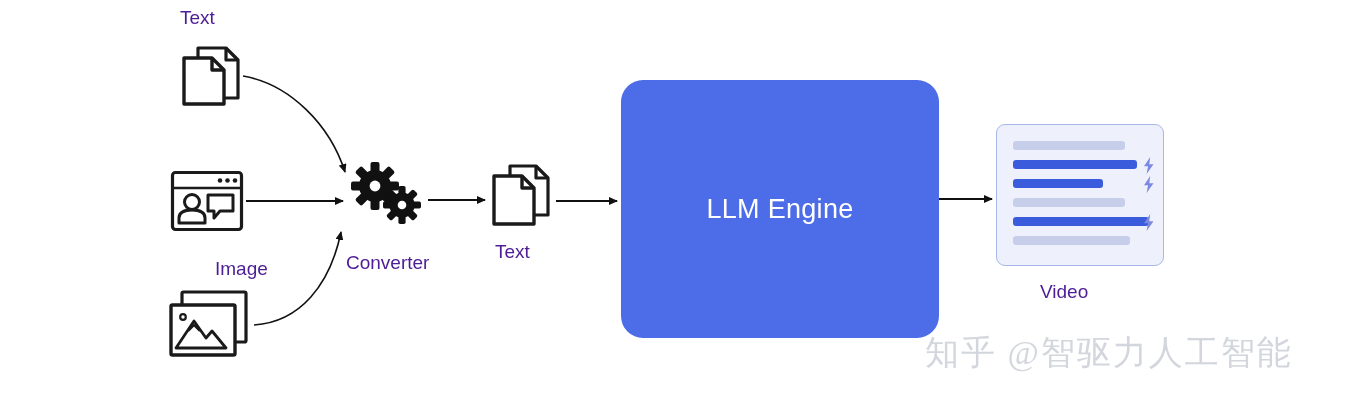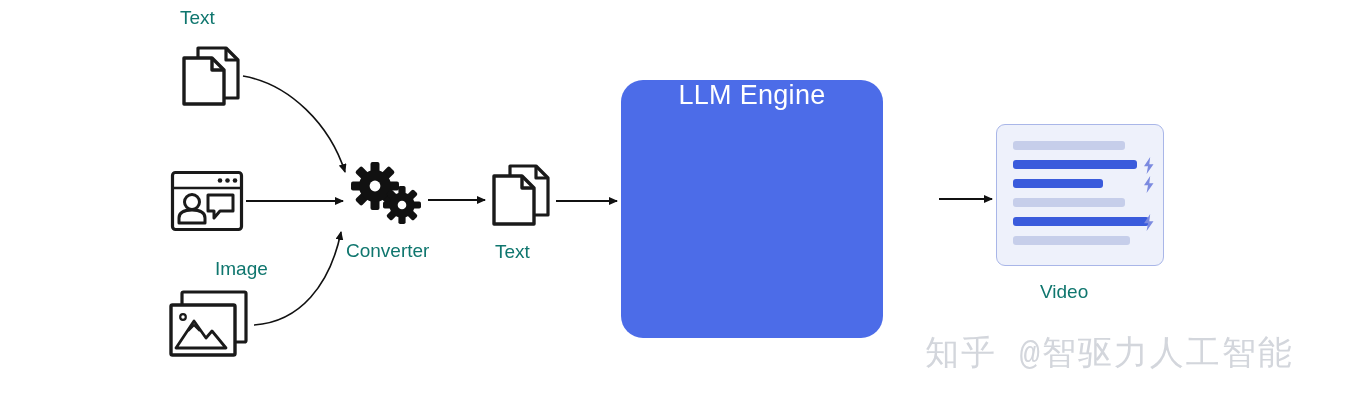--- a/index.html
+++ b/index.html
@@ -5,37 +5,37 @@
   html,body{margin:0;padding:0;}
   body{
     width:1358px;height:402px;
     background:#ffffff;
     font-family:"Liberation Sans","DejaVu Sans",sans-serif;
     position:relative;overflow:hidden;
   }
   .stage{position:absolute;left:0;top:0;width:1358px;height:402px;}
   .lbl{
     position:absolute;
-    color:#0f766e;
+    color:#4c1d95;
     font-size:19px;
     line-height:22px;
     white-space:nowrap;
     font-weight:400;
   }
   .node{position:absolute;}
   svg{display:block;overflow:visible;}
 
   
   #llm-box{
     position:absolute;
     left:621px;top:80px;
-    width:262px;height:258px;
+    width:318px;height:258px;
     background:#4C6CE8;
     border-radius:22px;
-    display:flex;justify-content:center;
+    display:flex;align-items:center;justify-content:center;
   }
   #llm-box .txt{
     color:#ffffff;
     font-size:27px;
     letter-spacing:.3px;
     font-weight:400;
   }
 
   
   #result-card{
@@ -57,21 +57,21 @@
   .bolt{position:absolute;width:12px;height:17px;}
 
   
   #watermark{
     position:absolute;
     left:925px;top:330px;
     font-size:34px;
     color:#D3D6DC;
     letter-spacing:2px;
     white-space:nowrap;
-    font-family:Liberation Mono, monospace;
+    font-family:Liberation Serif, serif;
   }
 </style>
 </head>
 <body>
 
 <div class="stage">
 
   <svg width="1358" height="402" style="position:absolute;left:0;top:0;">
     <defs>
       <marker id="arrowhead" markerWidth="9" markerHeight="8" refX="8" refY="4" orient="auto" markerUnits="userSpaceOnUse">
@@ -166,21 +166,21 @@
             <rect x="-3.6" y="9" width="7.2" height="10" rx="1.8"></rect>
             <rect x="-19" y="-3.6" width="10" height="7.2" rx="1.8"></rect>
             <rect x="9" y="-3.6" width="10" height="7.2" rx="1.8"></rect>
           </g>
           <circle cx="0" cy="0" r="12.6"></circle>
         </g>
         <circle cx="0" cy="0" r="4.3" fill="#ffffff"></circle>
       </g>
     </svg>
   </div>
-  <div class="lbl" style="left:346px;top:240px;">Converter</div>
+  <div class="lbl" style="left:346px;top:252px;">Converter</div>
 
   <div class="node" style="left:488px;top:160px;">
     <svg width="68" height="70" viewBox="0 0 68 70">
       <path d="M22,6 L48,6 L60,18 L60,55 L22,55 Z" fill="#ffffff" stroke="#1a1a1a" stroke-width="3.2" stroke-linejoin="round"></path>
       <path d="M48,6 L48,18 L60,18" fill="none" stroke="#1a1a1a" stroke-width="3.2" stroke-linejoin="round"></path>
       <path d="M6,16 L34,16 L46,28 L46,64 L6,64 Z" fill="#ffffff" stroke="#1a1a1a" stroke-width="3.4" stroke-linejoin="round"></path>
       <path d="M34,16 L34,28 L46,28" fill="none" stroke="#1a1a1a" stroke-width="3.4" stroke-linejoin="round"></path>
     </svg>
   </div>
   <div class="lbl" style="left:495px;top:241px;">Text</div>

